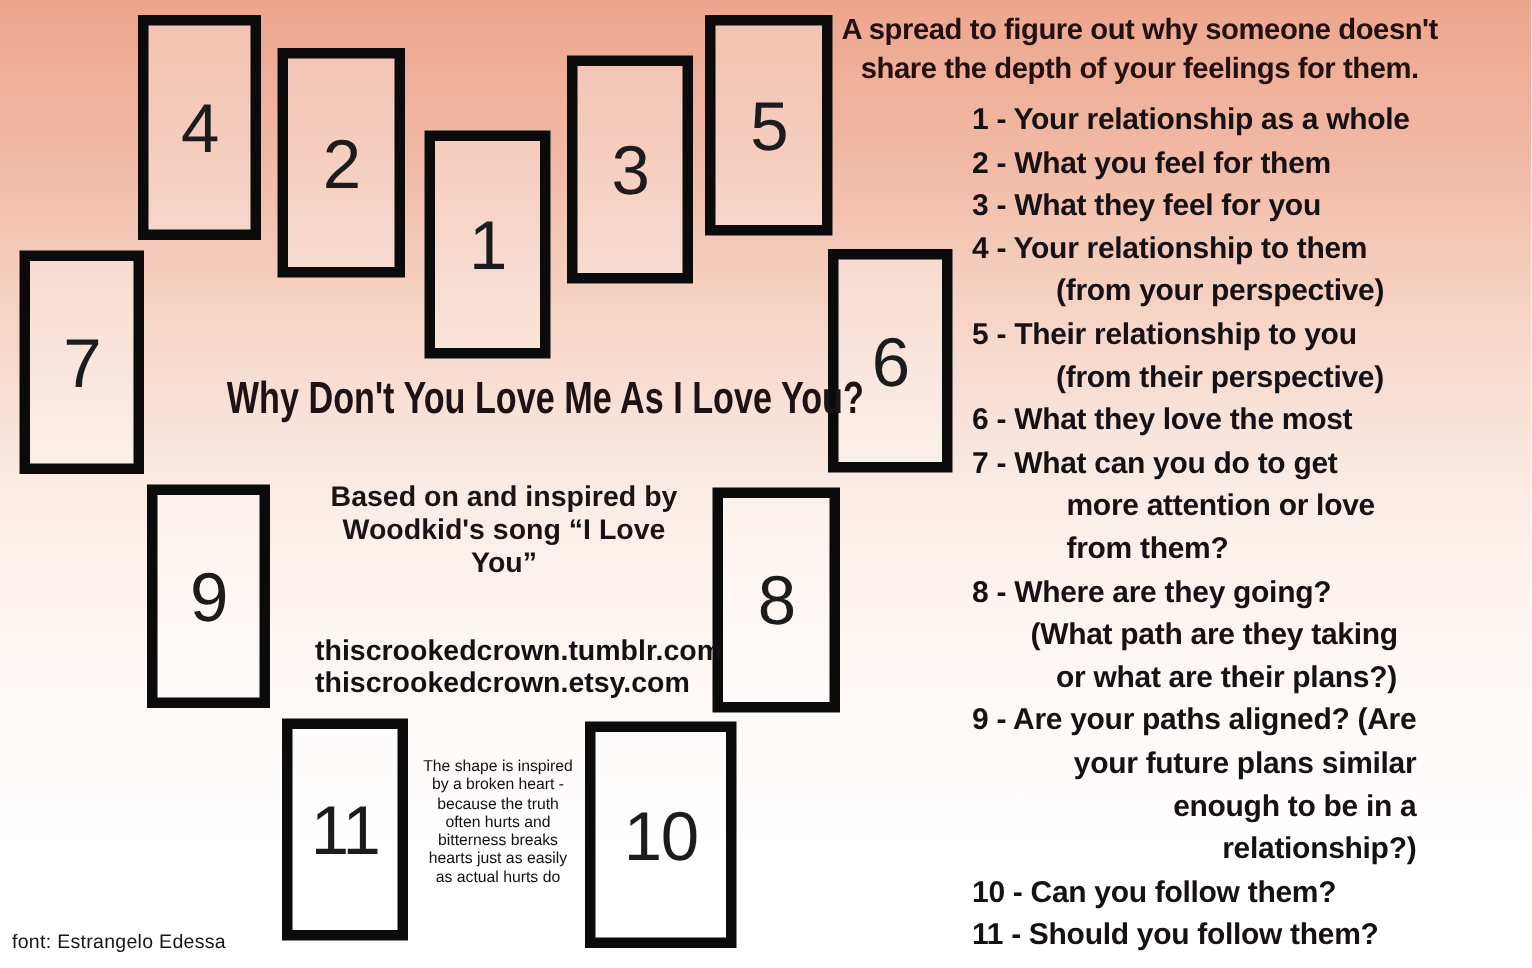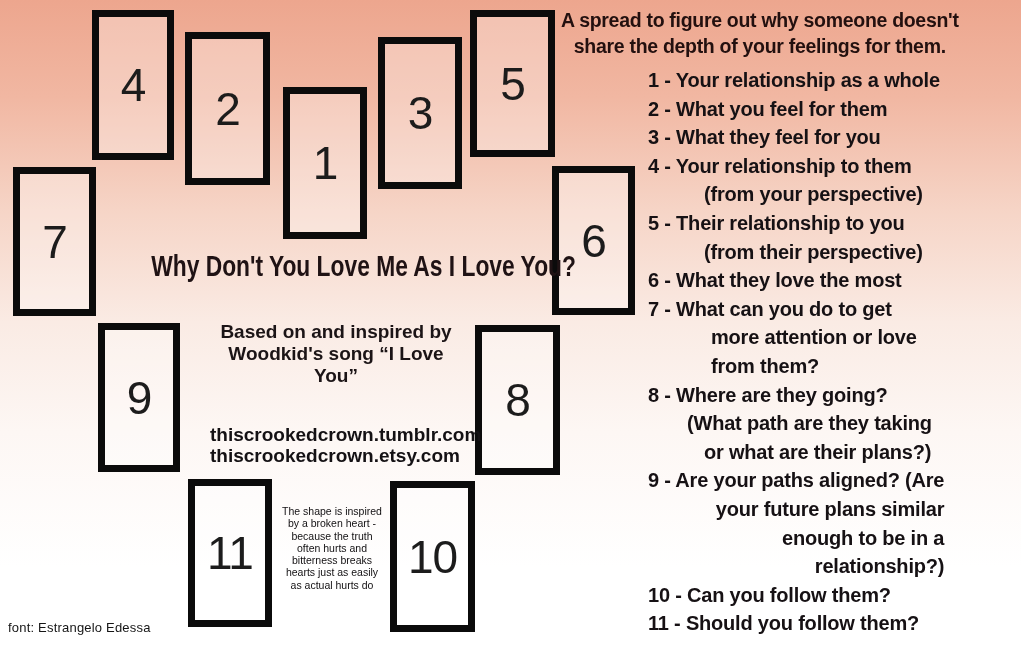--- a/index.html
+++ b/index.html
@@ -33,21 +33,21 @@
   }
   .c1 {left:283px;top:87px; width:84px;height:152px;}
   .c2 {left:185px;top:32px; width:85px;height:153px;}
   .c3 {left:378px;top:37px; width:84px;height:152px;}
   .c4 {left:92px; top:10px; width:82px;height:150px;}
   .c5 {left:470px;top:10px; width:85px;height:147px;}
   .c6 {left:552px;top:166px;width:83px;height:149px;}
   .c7 {left:13px; top:167px;width:83px;height:149px;}
   .c8 {left:475px;top:325px;width:85px;height:150px;}
   .c9 {left:98px; top:323px;width:82px;height:149px;}
-  .c10{left:390px;top:481px;width:85px;height:151px;}
+  .c10{left:390px;top:481px;width:101px;height:151px;}
   .c11{left:188px;top:479px;width:84px;height:148px;}
 
   .title{
     position:absolute;left:96px;top:249px;width:460px;
     text-align:center;
     font-size:30px;font-weight:bold;color:#1f1214;
     white-space:nowrap;
     transform:scaleX(0.76);
     transform-origin:50% 50%;
   }

